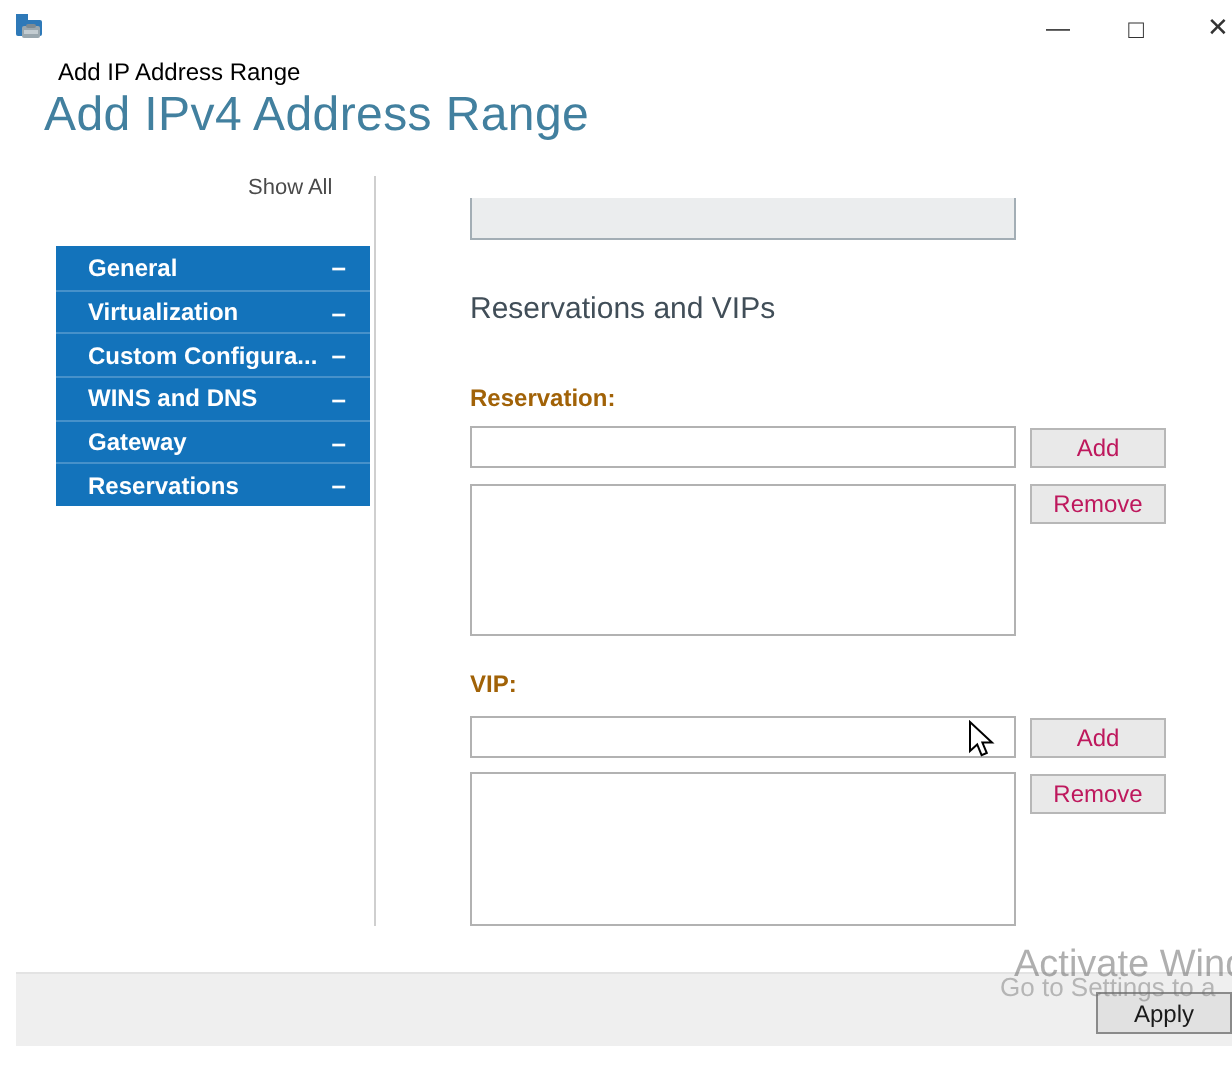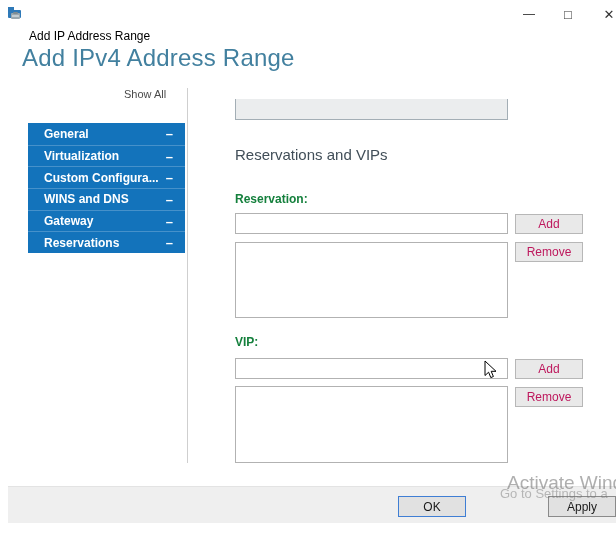--- a/index.html
+++ b/index.html
@@ -28,21 +28,21 @@
   .sidebar-item:first-child { border-top: none; }
   .sidebar-item .dash { font-weight: 700; font-size: 13px; color: #fff; }
 
   
   .v-divider { position: absolute; left: 187px; top: 88px; width: 1px; height: 375px; background: #cfcfcf; }
 
   
   .partial-box { position: absolute; left: 235px; top: 99px; width: 273px; height: 21px; background: #ebedee; border-left: 1px solid #a3aeb5; border-right: 1px solid #a3aeb5; border-bottom: 1px solid #a3aeb5; }
   .section-title { position: absolute; left: 235px; top: 146px; font-size: 15px; color: #414e58; white-space: nowrap; }
 
-  .field-label { position: absolute; font-size: 12px; font-weight: 700; color: #15803d; white-space: nowrap; }
+  .field-label { position: absolute; font-size: 12px; font-weight: 700; color: #a16207; white-space: nowrap; }
   .lbl-reservation { left: 235px; top: 192px; }
   .lbl-vip { left: 235px; top: 335px; }
 
   .text-input { position: absolute; left: 235px; width: 273px; height: 21px; border: 1px solid #b2b2b2; background: #fff; font-size: 12px; padding: 0 4px; outline: none; font-family: "Liberation Sans", sans-serif; }
   .inp-reservation { top: 213px; }
   .inp-vip { top: 358px; }
 
   .list-box { position: absolute; left: 235px; width: 273px; background: #fff; border: 1px solid #b2b2b2; }
   .list-reservation { top: 242px; height: 76px; }
   .list-vip { top: 386px; height: 77px; }
@@ -132,21 +132,20 @@
   <div class="list-box list-reservation"></div>
   <button class="side-btn btn-res-remove">Remove</button>
 
   <div class="field-label lbl-vip">VIP:</div>
   <input class="text-input inp-vip" type="text" value="" style="">
   <button class="side-btn btn-vip-add">Add</button>
   <div class="list-box list-vip"></div>
   <button class="side-btn btn-vip-remove">Remove</button>
 
   <div class="footer"></div>
-  <button class="footer-btn btn-ok">OK</button>
   <button class="footer-btn btn-apply">Apply</button>
 
   <div class="watermark">
     <div class="wm-line1">Activate Windows</div>
     <div class="wm-line2">Go to Settings to a</div>
   </div>
 
   <div class="mouse-cursor">
     <svg width="14" height="20" viewBox="0 0 14 20">
       <path d="M1,1 L1,15.5 L4.6,12.2 L6.8,17.6 L9.4,16.5 L7.2,11.3 L12,11.3 Z" fill="#ffffff" stroke="#000000" stroke-width="1"></path>

